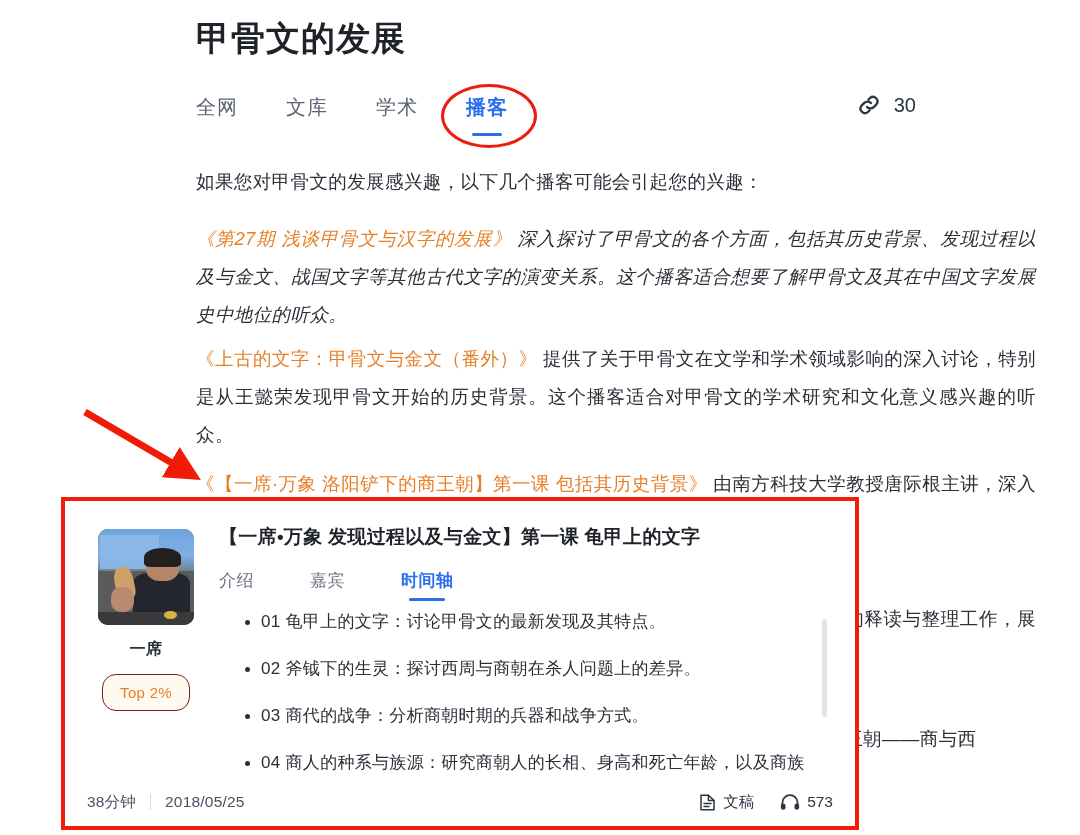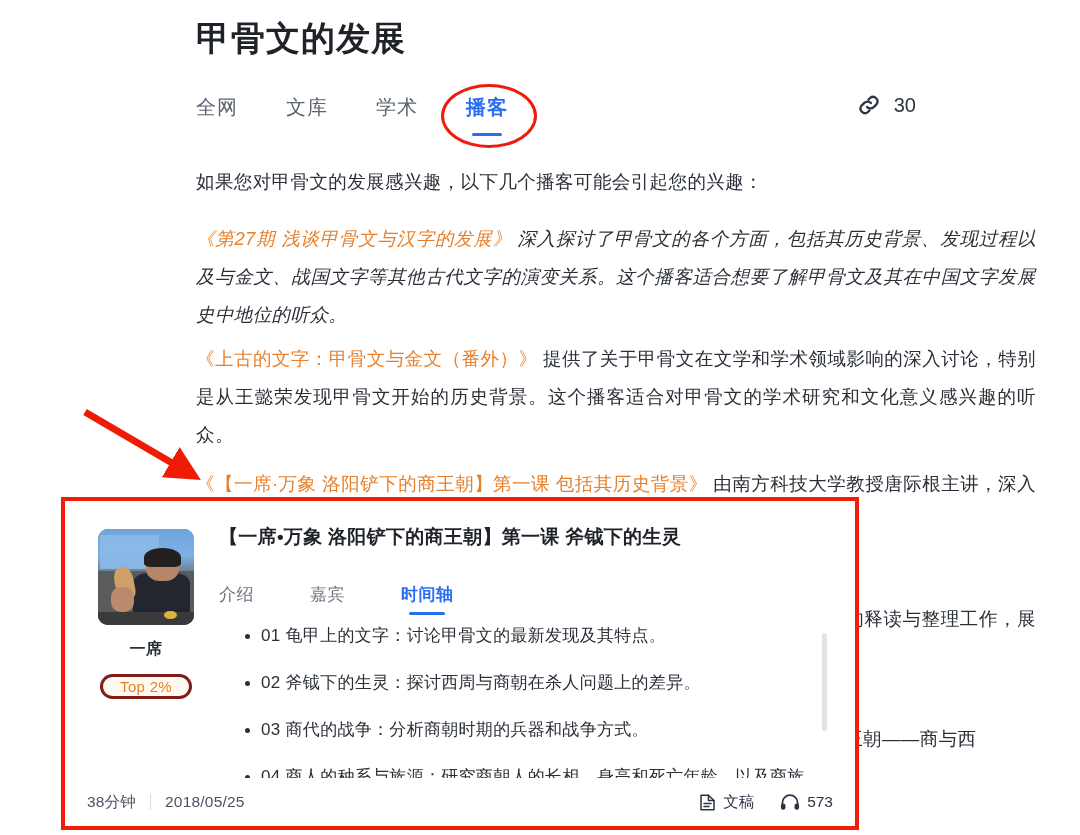--- a/index.html
+++ b/index.html
@@ -216,26 +216,26 @@
   }
   .channel-name {
     margin-top: 14px;
     font-size: 16px;
     font-weight: 700;
     color: #2b3038;
     letter-spacing: .5px;
   }
   .top-badge {
     margin-top: 14px;
-    border: 3px solid #7f1d1d;
+    border: 1px solid #7f1d1d;
     color: #e8802a;
     background: #fffaf0;
     border-radius: 14px;
     font-size: 15px;
-    padding: 1px 17px;
+    padding: 9px 17px;
     letter-spacing: .3px;
   }
 
   
   .card-right {
     flex: 1 1 auto;
     min-width: 0;
     padding-left: 14px;
     display: flex;
     flex-direction: column;
@@ -243,21 +243,21 @@
   .card-title {
     font-size: 19px;
     font-weight: 700;
     color: #1f2329;
     line-height: 28px;
     letter-spacing: .3px;
     padding-top: 4px;
   }
   .card-tabs {
     display: flex;
-    margin-top: 32px;
+    margin-top: 18px;
     align-items: flex-start;
   }
   .card-tab {
     position: relative;
     font-size: 17px;
     color: #6b7280;
     margin-right: 56px;
     padding-bottom: 9px;
     cursor: pointer;
     letter-spacing: .5px;
@@ -432,21 +432,21 @@
           <div class="bone"></div>
           <div class="hand"></div>
           <div class="desk"></div>
           <div class="yellowdot"></div>
         </div>
         <div class="channel-name">一席</div>
         <div class="top-badge">Top 2%</div>
       </div>
 
       <div class="card-right">
-        <div class="card-title">【一席•万象 洛阳铲下的商王朝】第一课 斧钺下的生灵</div>
+        <div class="card-title">【一席•万象 发现过程以及与金文】第一课 龟甲上的文字</div>
 
         <div class="card-tabs">
           <div class="card-tab">
             <span>介绍</span>
           </div>
           <div class="card-tab">
             <span>嘉宾</span>
           </div>
           <div class="card-tab active">
             <span>时间轴</span>

